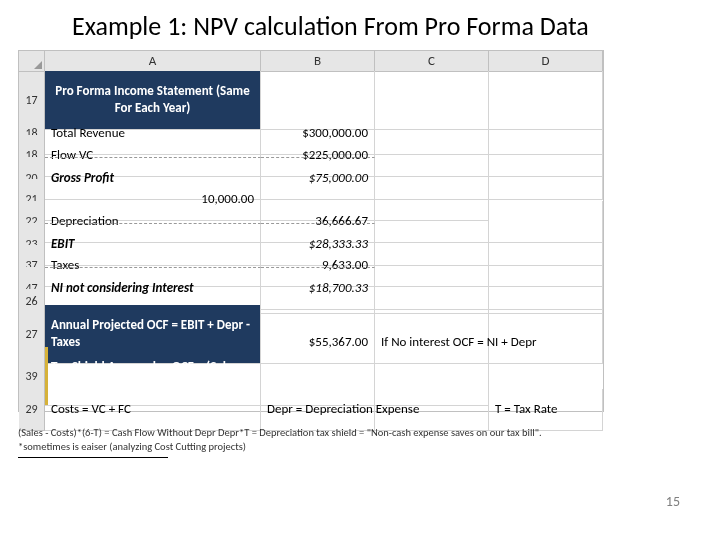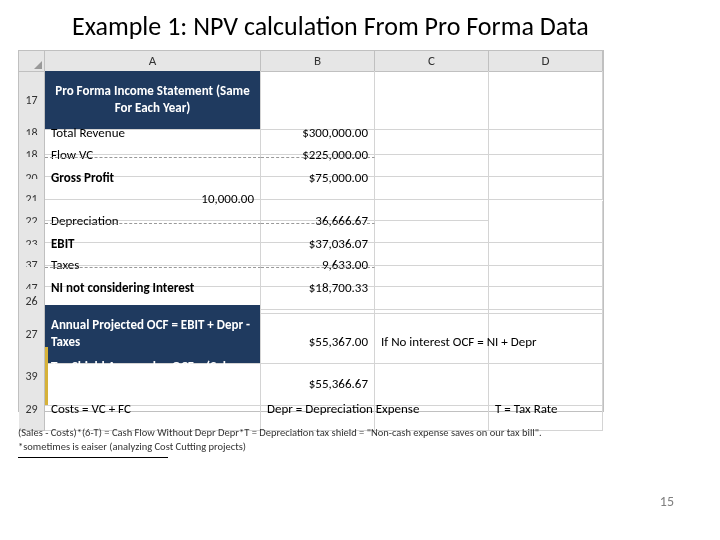--- a/index.html
+++ b/index.html
@@ -74,21 +74,21 @@
     border-bottom: 1px solid #d4d4d4;
     padding: 12px 6px;
     line-height: 1.3;
     display: flex;
     align-items: center;
   }
   .cell.num { justify-content: flex-end; }
   .navy { background: #1f3a5f; color: #fff; font-weight: 600; }
   .navy.center { justify-content: center; text-align: center; }
   .bold { font-weight: 700; }
-  .dashtop { border-top: 1px dashed #999; }
+  .dashtop { border-top: 1px dashed #999; font-style: italic; }
   .yellow-edge {
     background: linear-gradient(to right, #d6b23a 0 3px, transparent 3px);
   }
   .row-h { height: 22px; }
   .row-tall { height: 42px; }
   .row-short { height: 16px; }
   .footnotes {
     margin: 14px 0 0 18px;
     font-size: 10.5px;
     color: #333;
@@ -96,21 +96,21 @@
     width: 560px;
   }
   .hr {
     width: 150px;
     border: none;
     border-top: 1px solid #000;
     margin-top: 3px;
   }
   .pagenum {
     position: absolute;
-    right: 46px;
+    right: 40px;
     bottom: 30px;
     font-size: 14px;
     color: #808080;
   }
   .cell.c-col { white-space: nowrap; overflow: visible; }
 </style>
 </head>
 <body>
 
 <div class="slide-title">Example 1: NPV calculation From Pro Forma Data</div>
@@ -168,21 +168,21 @@
     <div class="rownum">22</div>
     <div class="cell">Depreciation</div>
     <div class="cell num">36,666.67</div>
     <div class="cell"></div>
     <div class="cell"></div>
   </div>
 
   <div class="row row-h">
     <div class="rownum">23</div>
     <div class="cell bold dashtop">EBIT</div>
-    <div class="cell num dashtop">$37,036.07</div>
+    <div class="cell num dashtop">$28,333.33</div>
     <div class="cell"></div>
     <div class="cell"></div>
   </div>
 
   <div class="row row-h">
     <div class="rownum">37</div>
     <div class="cell">Taxes</div>
     <div class="cell num">9,633.00</div>
     <div class="cell"></div>
     <div class="cell"></div>
@@ -208,21 +208,20 @@
     <div class="rownum">27</div>
     <div class="cell navy">Annual Projected OCF = EBIT + Depr - Taxes</div>
     <div class="cell num" style="align-items:flex-end;">$55,367.00</div>
     <div class="cell c-col" style="align-items:flex-end;">If No interest OCF = NI + Depr</div>
     <div class="cell"></div>
   </div>
 
   <div class="row row-tall">
     <div class="rownum">39</div>
     <div class="cell navy yellow-edge">Tax Shield Approach = OCF = (Sales - Costs)*(1-T) + Depr*T</div>
-    <div class="cell num" style="align-items:flex-end;">$55,366.67</div>
     <div class="cell"></div>
     <div class="cell"></div>
   </div>
 
   <div class="row row-h">
     <div class="rownum">29</div>
     <div class="cell">Costs = VC + FC</div>
     <div class="cell c-col" style="justify-content:flex-start;">Depr = Depreciation Expense</div>
     <div class="cell"></div>
     <div class="cell">T = Tax Rate</div>

